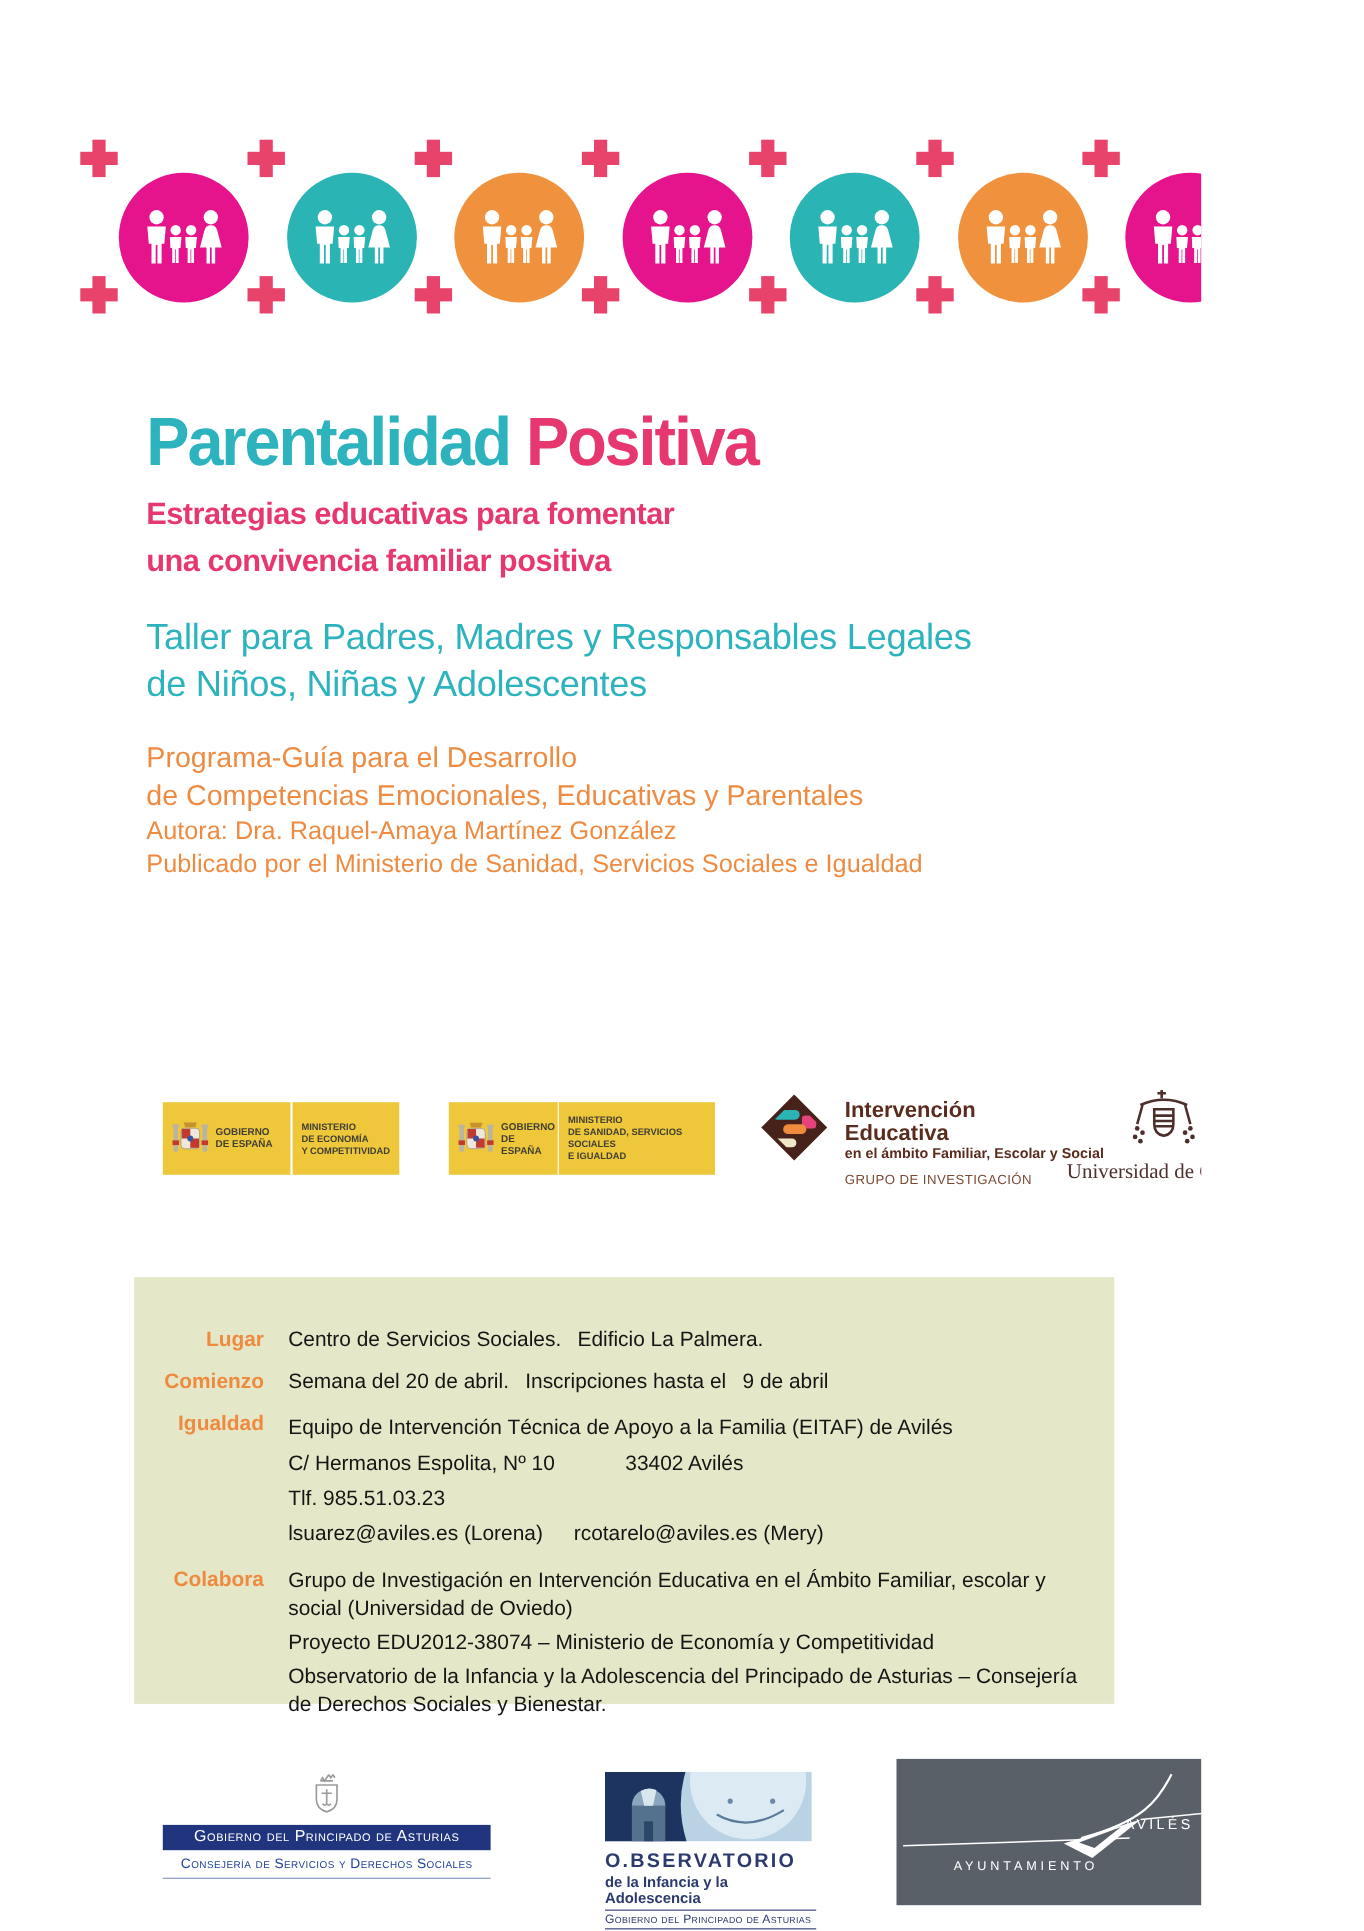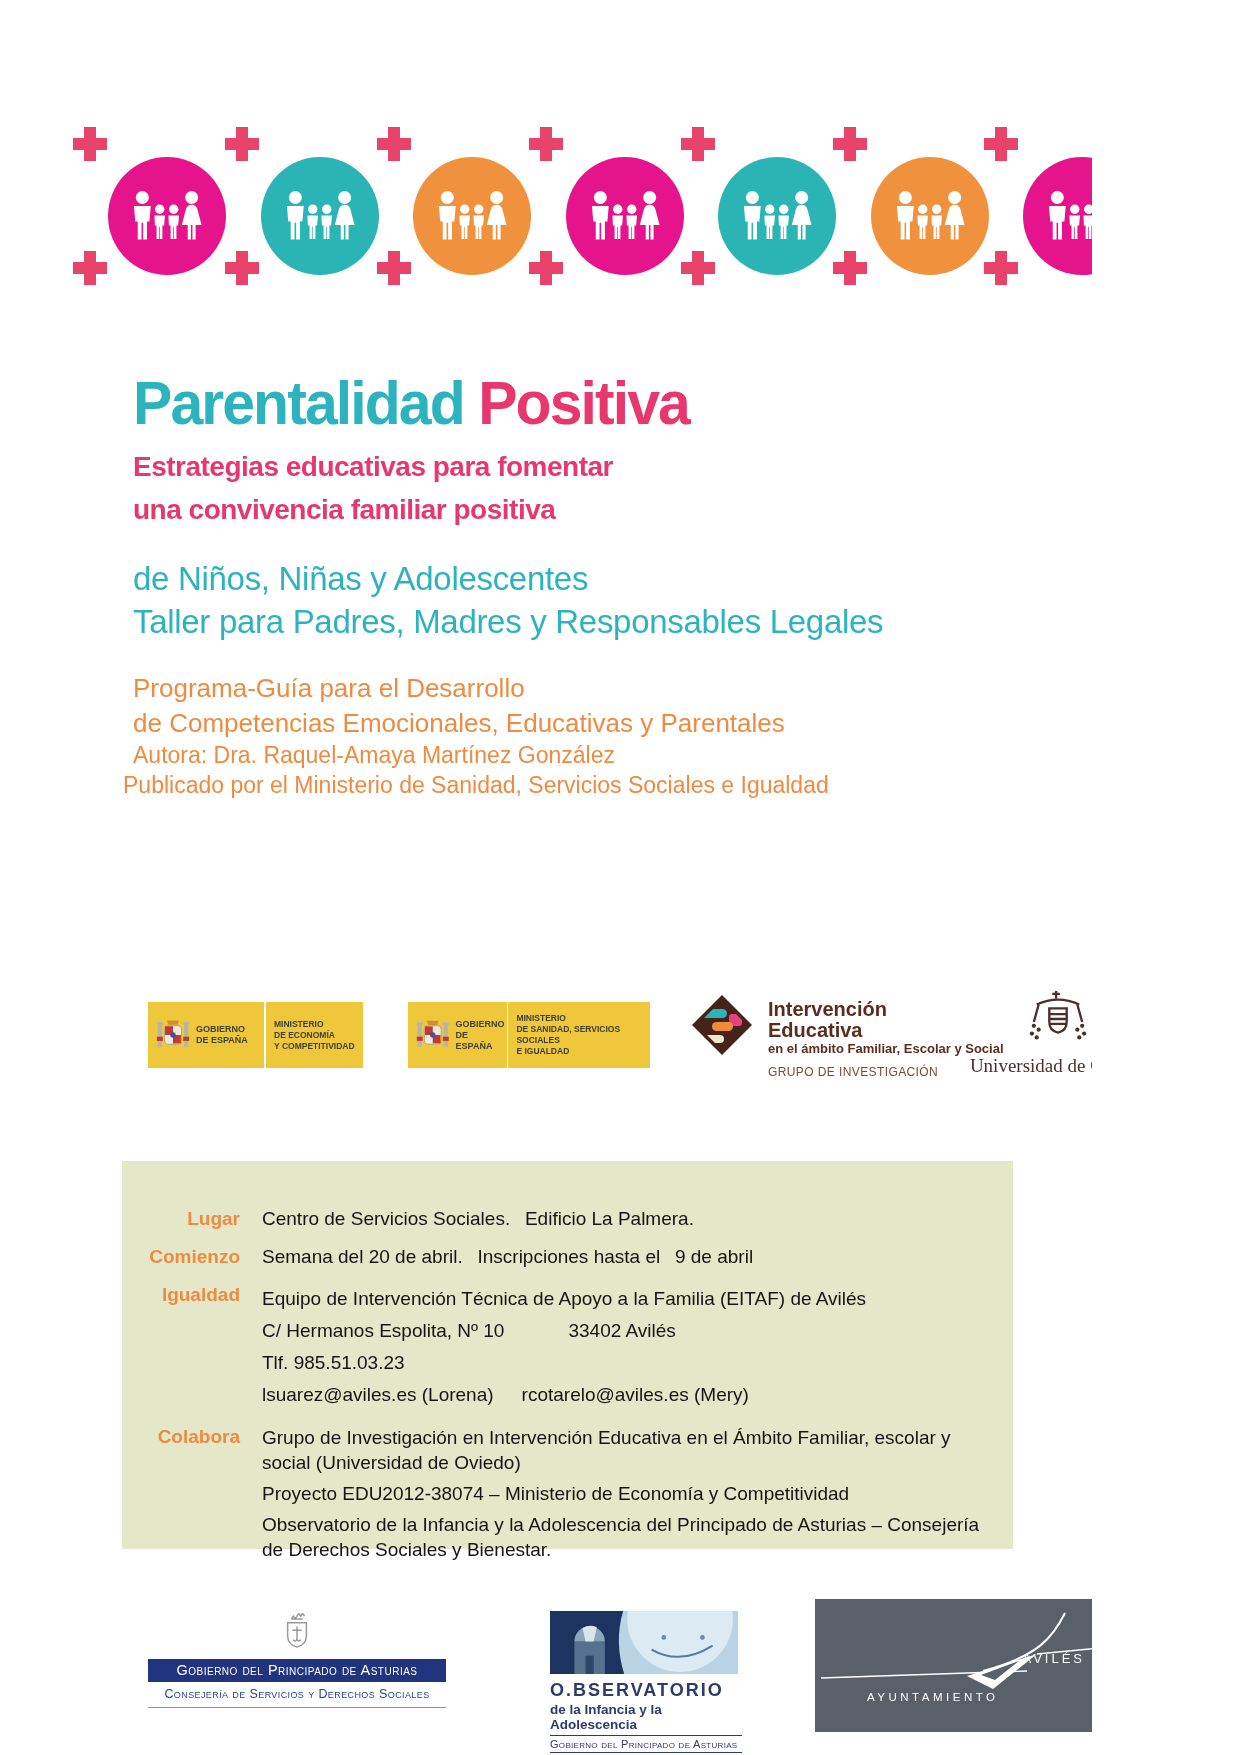--- a/index.html
+++ b/index.html
@@ -18,21 +18,21 @@
   
   .h1{position:absolute;left:133px;top:322px;font-size:62px;font-weight:700;
       letter-spacing:-2px;transform:scaleX(.95);transform-origin:left;white-space:nowrap;}
   .h1 .t1{color:#2db3be;} .h1 .t2{color:#e6386f;}
   .sub{position:absolute;left:133px;top:400px;font-size:28px;font-weight:700;
        color:#e6386f;line-height:43px;letter-spacing:-.5px;}
   .taller{position:absolute;left:133px;top:512px;font-size:33px;font-weight:400;
           color:#2db3be;line-height:43px;letter-spacing:-.3px;}
   .prog{position:absolute;left:133px;top:626px;font-size:26px;color:#ee8b41;line-height:35px;}
   .autora{position:absolute;left:133px;top:697px;font-size:23px;color:#ee8b41;}
-  .publicado{position:absolute;left:123px;top:727px;font-size:23px;color:#ee8b41;}
+  .publicado{position:absolute;left:133px;top:727px;font-size:23px;color:#ee8b41;}
 
   
   .gob{position:absolute;top:957px;height:66px;background:#eec73b;display:flex;align-items:stretch;}
   .gob .left{display:flex;align-items:center;padding-left:8px;}
   .gob .gobtxt{font-size:9px;font-weight:700;color:#403f33;white-space:pre-line;
                line-height:11px;margin-left:6px;}
   .gob .div{width:2px;background:#fff;}
   .gob .min{display:flex;align-items:center;padding:0 8px;font-size:8.5px;font-weight:700;
             color:#403f33;white-space:pre-line;line-height:11px;}
   .gob1{left:148px;width:215px;} .gob1 .left{width:108px;}
@@ -252,22 +252,22 @@
     </div>
 
   <div class="h1">
     <span class="t1">Parentalidad </span><span class="t2">Positiva</span>
   </div>
   <div class="sub">
     <div>Estrategias educativas para fomentar</div>
     <div>una convivencia familiar positiva</div>
   </div>
   <div class="taller">
+    <div>Taller para Padres, Madres y Responsables Legales</div>
     <div>de Niños, Niñas y Adolescentes</div>
-    <div>Taller para Padres, Madres y Responsables Legales</div>
   </div>
   <div class="prog">
     <div>Programa-Guía para el Desarrollo</div>
     <div>de Competencias Emocionales, Educativas y Parentales</div>
   </div>
   <div class="autora">Autora: Dra. Raquel-Amaya Martínez González</div>
   <div class="publicado">Publicado por el Ministerio de Sanidad, Servicios Sociales e Igualdad</div>
 
   <div class="gob gob1">
     <div class="left">

